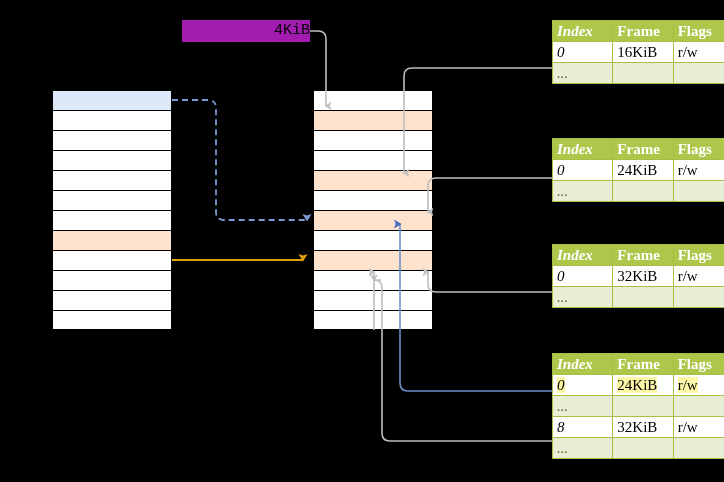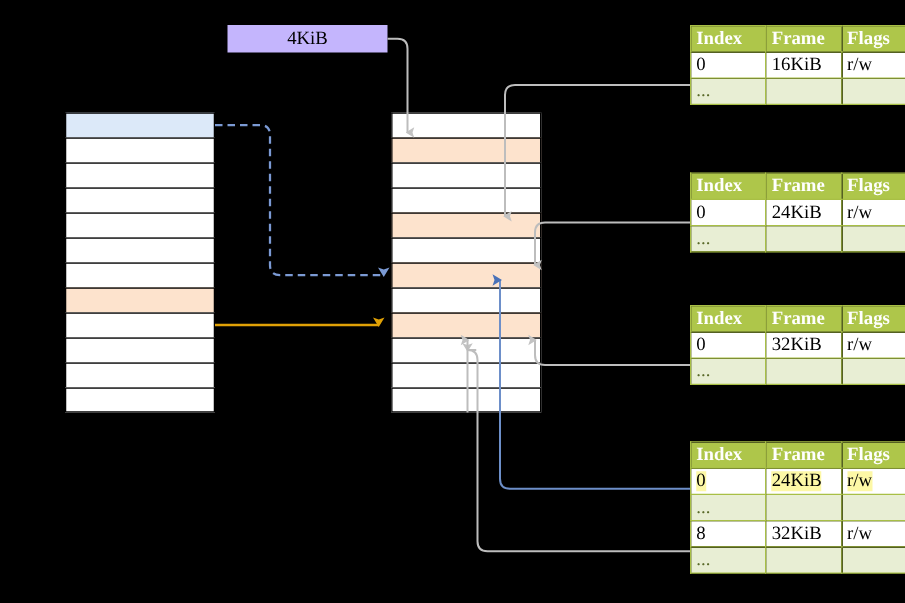--- a/index.html
+++ b/index.html
@@ -11,35 +11,35 @@
 
   
   .memcol{position:absolute;box-sizing:border-box;}
   .memrow{box-sizing:border-box;border:1px solid #000;border-bottom:none;
           background:#ffffff;width:100%;}
   .memcol .memrow:last-child{border-bottom:1px solid #000;}
   .memrow.blue{background:#dce9f9;}
   .memrow.peach{background:#fde3cd;}
 
   
-  .kib-label{position:absolute;background:#c4b5fd;color:#000;
-             text-align:center;font-size:15px;line-height:22px;height:22px;
-             white-space:nowrap;}
+  .kib-label{position:absolute;background:#a21caf;color:#000;
+             text-align:right;font-size:15px;line-height:22px;height:22px;
+             white-space:nowrap;font-family:Liberation Mono, monospace;}
 
   
   .pte{position:absolute;border-collapse:collapse;table-layout:fixed;
        font-size:15px;background:#000;}
   .pte td,.pte th{border:1px solid #a8bf45;padding:1px 4px;height:21px;
                   box-sizing:border-box;overflow:hidden;white-space:nowrap;
                   text-align:left;}
   .pte th{background:#aec64a;color:#ffffff;font-weight:bold;}
   .pte td{background:#ffffff;color:#000;font-weight:normal;}
   .pte tr.alt td{background:#e8eed4;color:#5a6a2a;}
   .hl{background:#fdf8a6;}
-  .c-index{width:60px;}
+  .c-index{width:60px;font-style:italic;}
   .c-frame{width:60px;}
   .c-flags{width:54px;}
 </style>
 </head>
 <body>
 
 <div id="stage">
 
   <div class="kib-label" style="left:182px;top:20px;width:128px;">4KiB</div>
 

